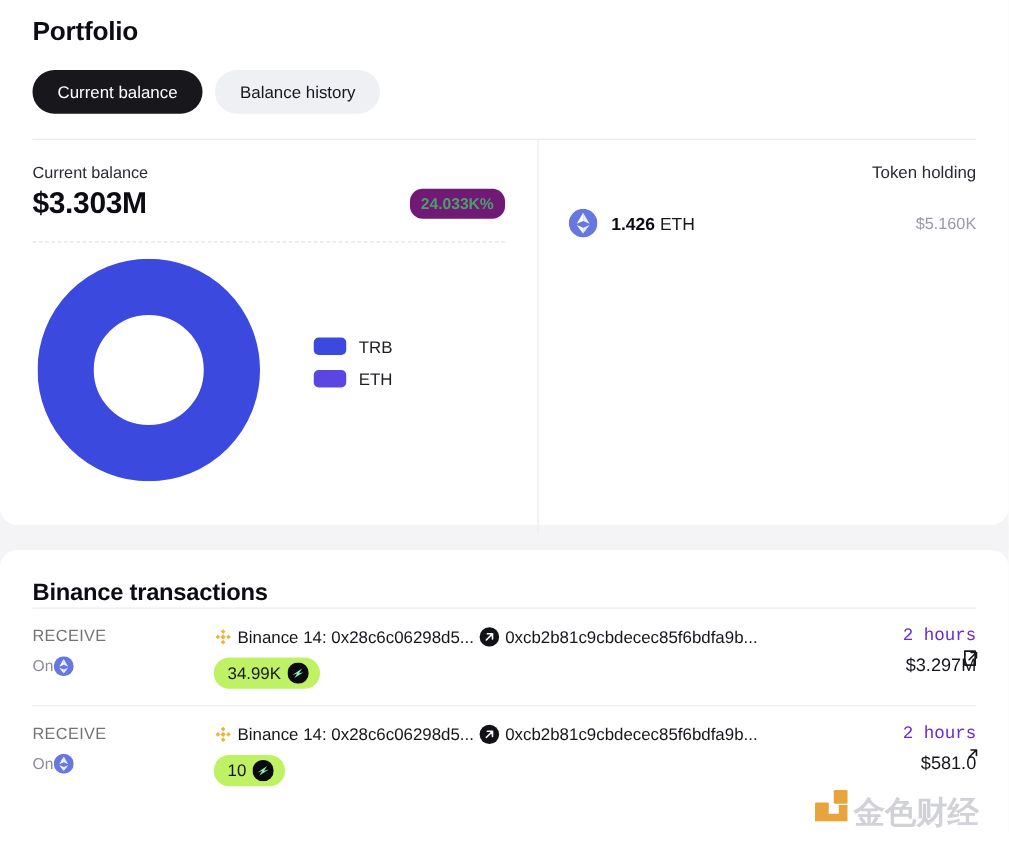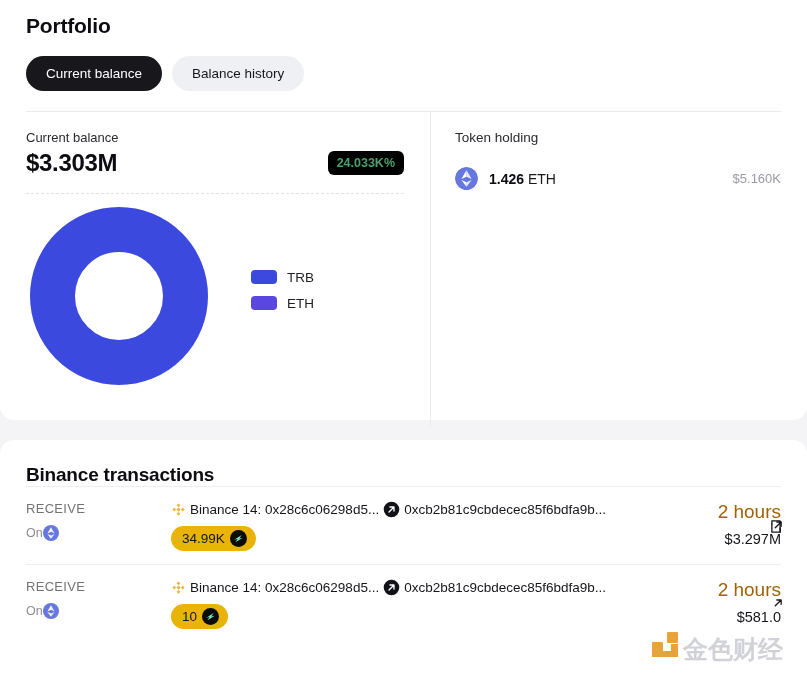--- a/index.html
+++ b/index.html
@@ -31,21 +31,21 @@
     border-radius: 20px;
   }
   .tab.active { background: #17171c; color: #ffffff; }
   .tab.inactive { background: #eff0f4; color: #16161c; }
 
   .divider-h { height: 1px; background: #ebebef; margin-top: 20px; }
 
   .panes { display: flex; height: 315px; }
   .pane-left { width: 430px; padding: 18px 26px 0 26px; position: relative; }
   .pane-divider { width: 1px; background: #ebebef; }
-  .pane-right { flex: 1; padding: 18px 26px 0 24px; }
+  .pane-right { flex: 1; padding: 18px 26px 0 24px; text-align: right; }
 
   .label-sm { font-size: 13px; color: #2a2a33; }
   .balance-row { display: flex; align-items: center; justify-content: space-between; margin-top: 4px; }
   .balance-amt { font-size: 24px; font-weight: bold; color: #0c0c12; letter-spacing: -0.3px; }
   .badge-green {
     background: #e7f6ec; color: #4aa06d;
     font-size: 12.5px; font-weight: bold;
     padding: 5px 9px; border-radius: 6px;
   }
   .dashed { border-top: 1px dashed #e2e2e8; margin-top: 16px; }
@@ -92,26 +92,26 @@
   .tx-row:first-of-type { border-top: none; margin-top: 14px; border-top: 1px solid #eeeef2; }
   .tx-grid { display: flex; align-items: flex-start; }
   .col-type { width: 145px; flex: 0 0 auto; }
   .tx-type { font-size: 13px; color: #737373; letter-spacing: 0.3px; }
   .tx-on { display: flex; align-items: center; gap: 0; margin-top: 9px; font-size: 12.5px; color: #8c8c99; }
   .col-mid { flex: 1 1 auto; min-width: 0; }
   .mid-top { display: flex; align-items: center; gap: 4px; }
   .addr-txt { font-size: 13.5px; color: #15151b; white-space: nowrap; }
   .amt-pill {
     display: inline-flex; align-items: center; gap: 5px;
-    background: #eab308; border-radius: 13px; padding: 4px 9px 4px 11px;
+    background: #bef264; border-radius: 13px; padding: 4px 9px 4px 11px;
     margin-top: 8px; font-size: 13.5px; color: #15151b;
   }
   .arrow-dark { width: 17px; height: 17px; flex: 0 0 auto; }
   .col-right { width: 130px; flex: 0 0 auto; text-align: right; }
-  .tx-time { font-size: 19px; color: #a16207; }
+  .tx-time { font-size: 14px; color: #6d28d9; font-family: Liberation Mono, monospace; }
   .tx-usd { font-size: 14.5px; color: #15151b; margin-top: 8px; }
   .ext-link { position: absolute; right: -4px; top: 32px; width: 15px; height: 15px; cursor: pointer; }
 
   
   .watermark { position: absolute; left: 650px; top: 628px; width: 140px; height: 46px; pointer-events: none; }
 </style>
 </head>
 <body>
 
 <div class="page">
@@ -126,21 +126,21 @@
       </div>
       <div class="divider-h"></div>
     </div>
 
     <div class="panes">
 
       <div class="pane-left">
         <div class="label-sm">Current balance</div>
         <div class="balance-row">
           <div class="balance-amt">$3.303M</div>
-          <div class="badge-green" style="background: #000000; color: rgb(74, 160, 109);">24.033K%</div>
+          <div class="badge-green" style="background: #701a75; color: rgb(74, 160, 109); border-radius: 10px;">24.033K%</div>
         </div>
         <div class="dashed"></div>
 
         <div class="chart-area">
           <div class="donut-wrap">
             <svg width="178" height="178" viewBox="0 0 178 178">
 
               <circle id="slice-trb" cx="89" cy="89" r="66.5" fill="none" stroke="#3b49df" stroke-width="45" transform="rotate(-90 89 89)" stroke-dasharray="417.1791109164271 417.8318229274425" stroke-dashoffset="0"></circle>
 
               <circle id="slice-eth" cx="89" cy="89" r="66.5" fill="none" stroke="#5a46e0" stroke-width="45" transform="rotate(-90 89 89)" stroke-dasharray="0.6527120110153922 417.8318229274425" stroke-dashoffset="-417.1791109164271"></circle>

